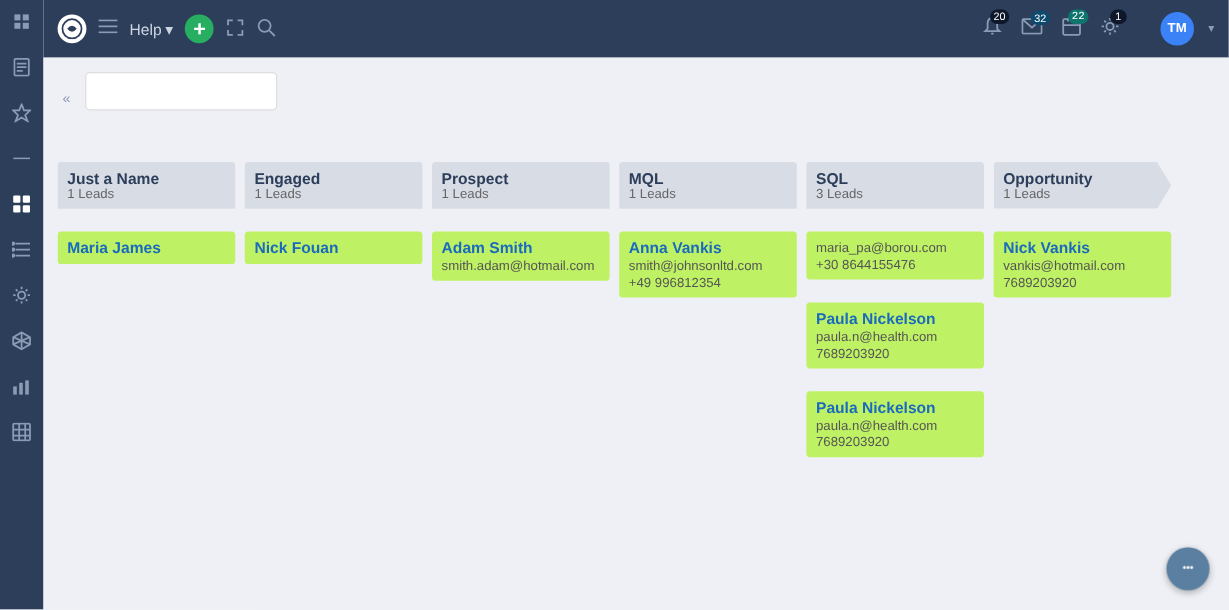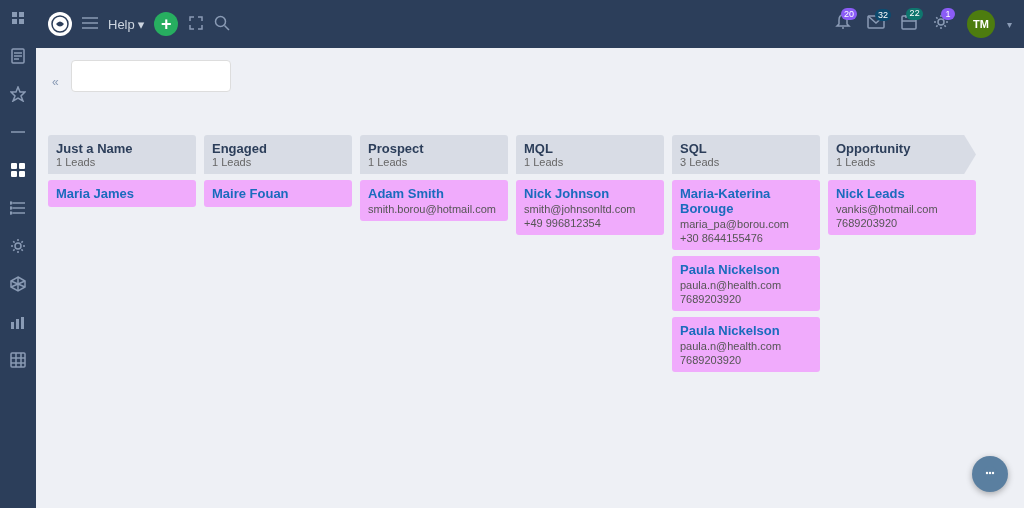--- a/index.html
+++ b/index.html
@@ -99,42 +99,42 @@
       position: relative;
       color: #8a9bb5;
       font-size: 16px;
       cursor: pointer;
       margin-left: 6px;
     }
     .navbar-badge {
       position: absolute;
       top: -6px;
       right: -6px;
-      background: #8b5cf6;
+      background: #0f172a;
       color: #fff;
       font-size: 9px;
       border-radius: 8px;
       padding: 1px 3px;
       min-width: 14px;
       text-align: center;
     }
     .navbar-badge.orange { background: #0c4a6e; }
     .navbar-badge.teal { background: #0f766e; font-family: Liberation Mono, monospace; }
     .navbar-avatar {
       width: 28px;
       height: 28px;
-      background: #4d7c0f;
+      background: #3b82f6;
       border-radius: 50%;
       display: flex;
       align-items: center;
       justify-content: center;
       color: #fff;
       font-size: 11px;
       font-weight: bold;
-      margin-left: 8px;
+      margin-left: 24px;
       cursor: pointer;
     }
 
     
     .content {
       flex: 1;
       background: #eef0f5;
       overflow: hidden;
       padding: 12px;
       display: flex;
@@ -178,24 +178,25 @@
     .col-header-title {
       font-weight: bold;
       color: #2c3e5a;
       font-size: 13px;
     }
     .col-header-sub {
       color: #666;
       font-size: 11px;
     }
     .card {
-      background: #f0abfc;
+      background: #bef264;
       border-radius: 3px;
       padding: 6px 8px;
       font-size: 12px;
+      margin-top: 13px;
     }
     .card-name {
       color: #1a6bbd;
       font-weight: bold;
       font-size: 13px;
       cursor: pointer;
     }
     .card-detail {
       color: #555;
       font-size: 11px;
@@ -412,72 +413,71 @@
           <div class="card">
             <div class="card-name">Maria James</div>
           </div>
         </div>
         <div class="kanban-col">
           <div class="col-header">
             <div class="col-header-title">Engaged</div>
             <div class="col-header-sub">1 Leads</div>
           </div>
           <div class="card">
-            <div class="card-name">Maire Fouan</div>
+            <div class="card-name">Nick Fouan</div>
           </div>
         </div>
         <div class="kanban-col">
           <div class="col-header">
             <div class="col-header-title">Prospect</div>
             <div class="col-header-sub">1 Leads</div>
           </div>
           <div class="card">
             <div class="card-name">Adam Smith</div>
-            <div class="card-detail">smith.borou@hotmail.com</div>
+            <div class="card-detail">smith.adam@hotmail.com</div>
           </div>
         </div>
         <div class="kanban-col">
           <div class="col-header">
             <div class="col-header-title">MQL</div>
             <div class="col-header-sub">1 Leads</div>
           </div>
           <div class="card">
-            <div class="card-name">Nick Johnson</div>
+            <div class="card-name">Anna Vankis</div>
             <div class="card-detail">smith@johnsonltd.com</div>
             <div class="card-detail">+49 996812354</div>
           </div>
         </div>
         <div class="kanban-col">
           <div class="col-header">
             <div class="col-header-title">SQL</div>
             <div class="col-header-sub">3 Leads</div>
           </div>
           <div class="card">
-            <div class="card-name">Maria-Katerina Borouge</div>
             <div class="card-detail">maria_pa@borou.com</div>
             <div class="card-detail">+30 8644155476</div>
           </div>
           <div class="card">
             <div class="card-name">Paula Nickelson</div>
             <div class="card-detail">paula.n@health.com</div>
             <div class="card-detail">7689203920</div>
           </div>
           <div class="card">
             <div class="card-name">Paula Nickelson</div>
             <div class="card-detail">paula.n@health.com</div>
             <div class="card-detail">7689203920</div>
           </div>
         </div>
         <div class="kanban-col">
           <div class="col-header arrow">
             <div class="col-header-title">Opportunity</div>
             <div class="col-header-sub">1 Leads</div>
           </div>
           <div class="card">
-            <div class="card-name">Nick Leads</div>
+            <div class="card-name">Nick Vankis</div>
             <div class="card-detail">vankis@hotmail.com</div>
             <div class="card-detail">7689203920</div>
           </div>
         </div>
       </div>
   </div>
 </div>
 
 <div class="chat-bubble">
   <svg width="20" height="20" viewBox="0 0 20 20" fill="#fff">

